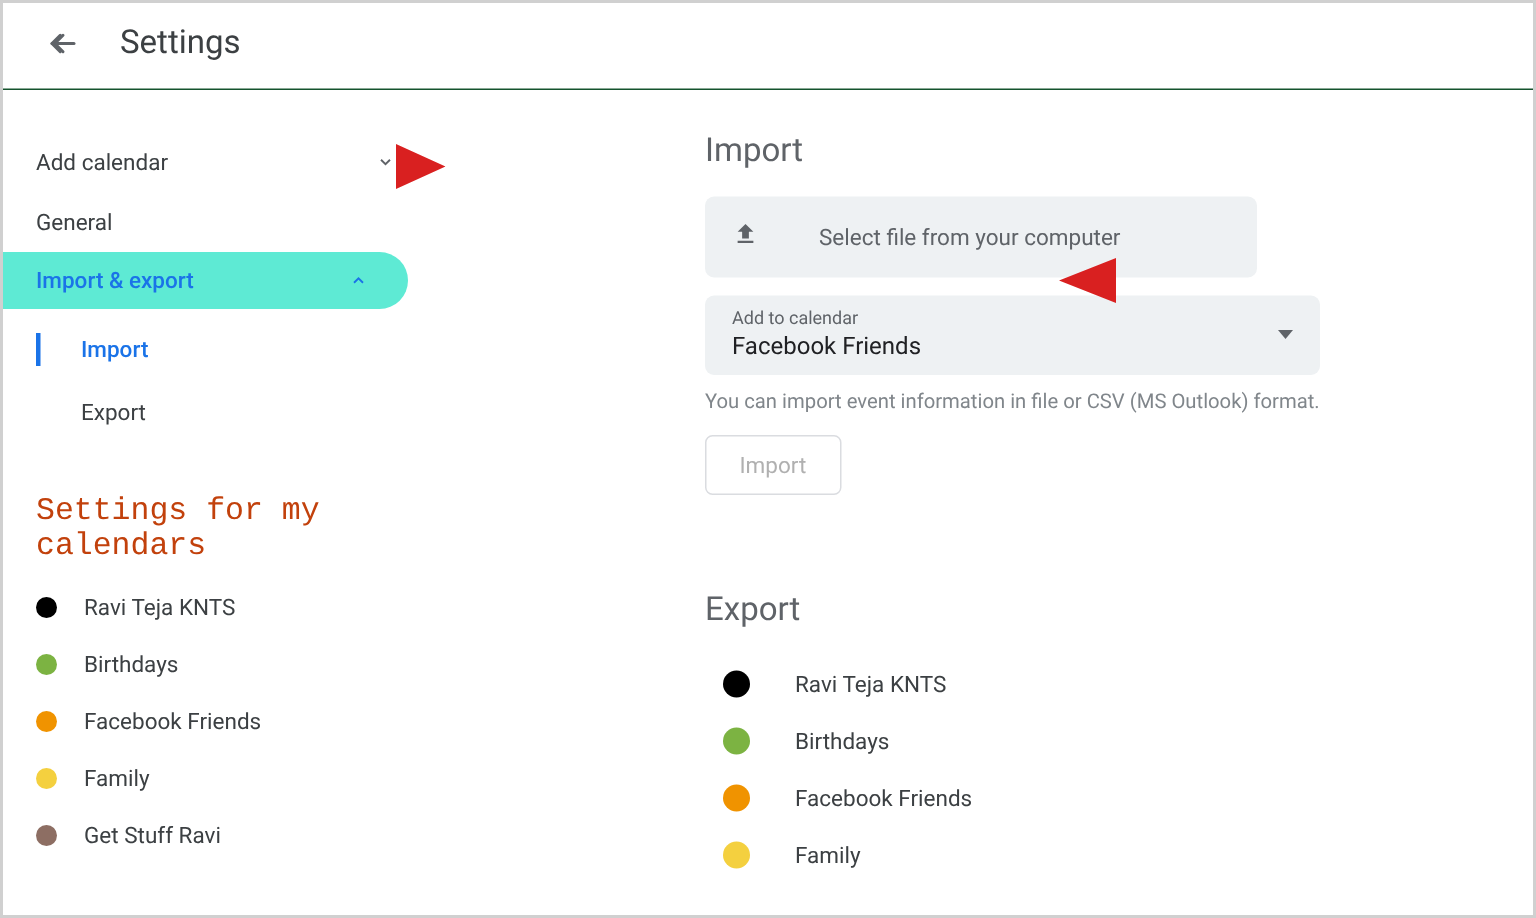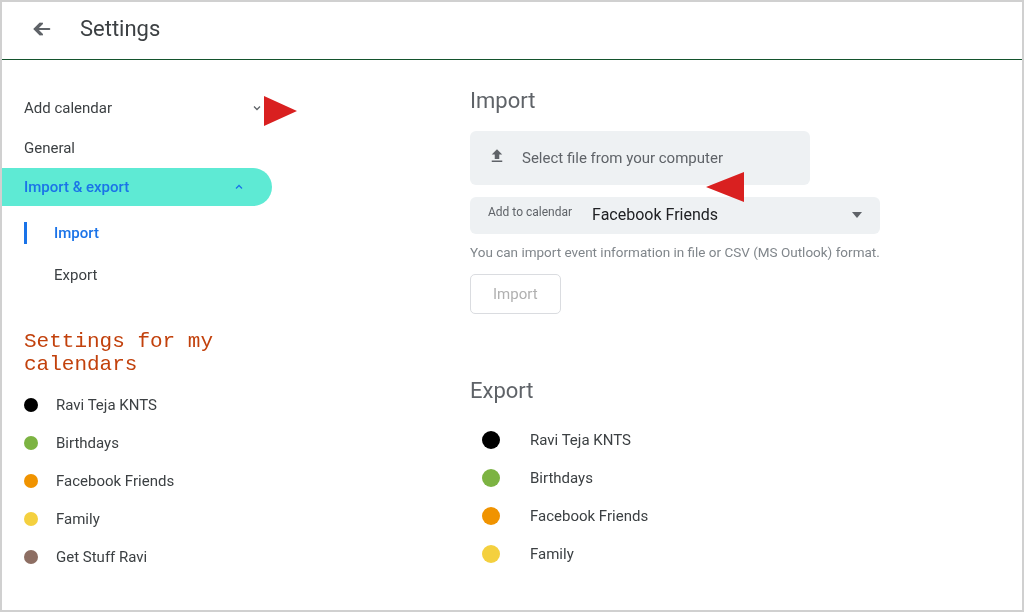--- a/index.html
+++ b/index.html
@@ -127,41 +127,42 @@
       font-weight: 400;
       color: #5f6368;
       margin-bottom: 18px;
     }
     .file-select {
       display: flex;
       align-items: center;
       background: #eef1f3;
       border-radius: 6px;
       padding: 16px 18px;
-      width: 340px;
+      width: 368px;
       cursor: pointer;
       margin-bottom: 12px;
+      gap: 24px;
     }
     .file-select-label {
       margin-left: 16px;
       font-size: 15px;
       color: #5f6368;
     }
     .dropdown {
       background: #eef1f3;
       border-radius: 6px;
       padding: 8px 18px 10px 18px;
       width: 410px;
       cursor: pointer;
       display: flex;
       align-items: center;
       justify-content: space-between;
       margin-bottom: 10px;
     }
-    .dropdown-inner { display: flex; flex-direction: row; gap: 20px; }
+    .dropdown-inner { display: flex; flex-direction: column; }
     .dropdown-label {
       font-size: 12px;
       color: #5f6368;
       margin-bottom: 2px;
     }
     .dropdown-value {
       font-size: 16px;
       color: #202124;
     }
     .hint {

